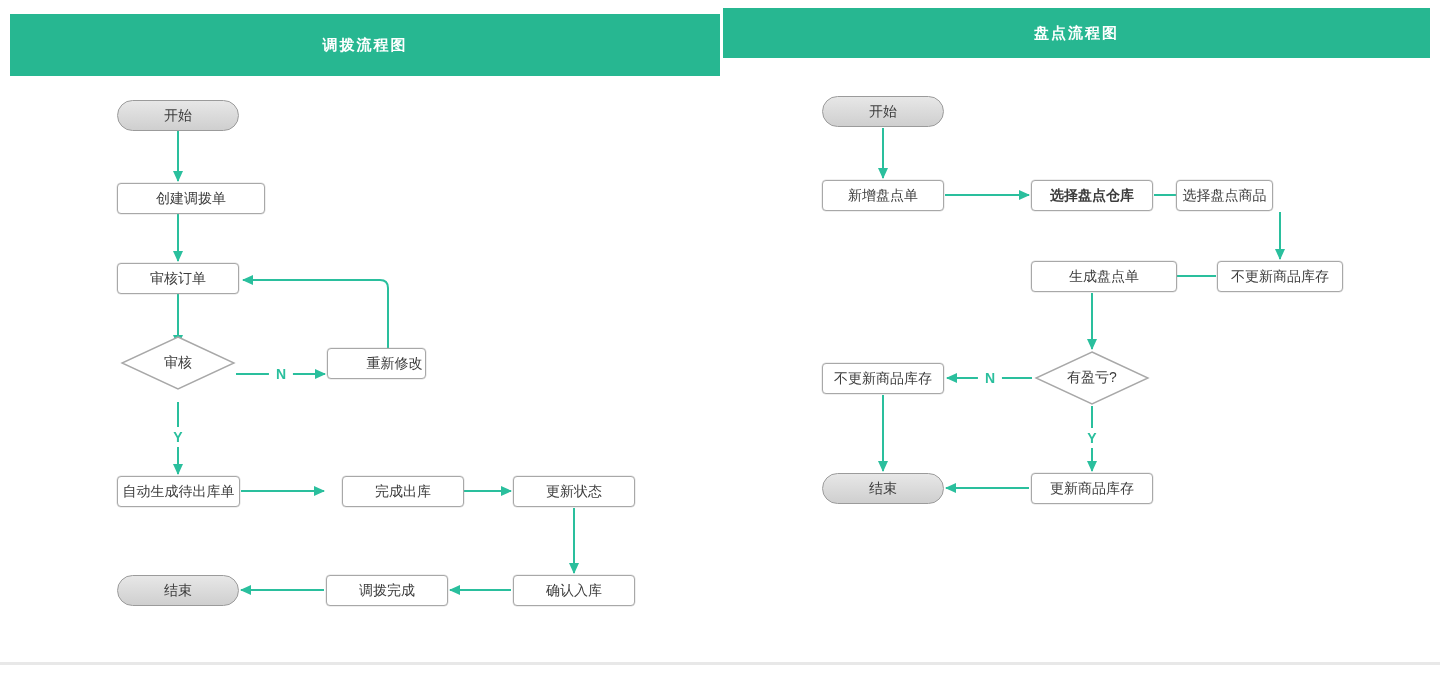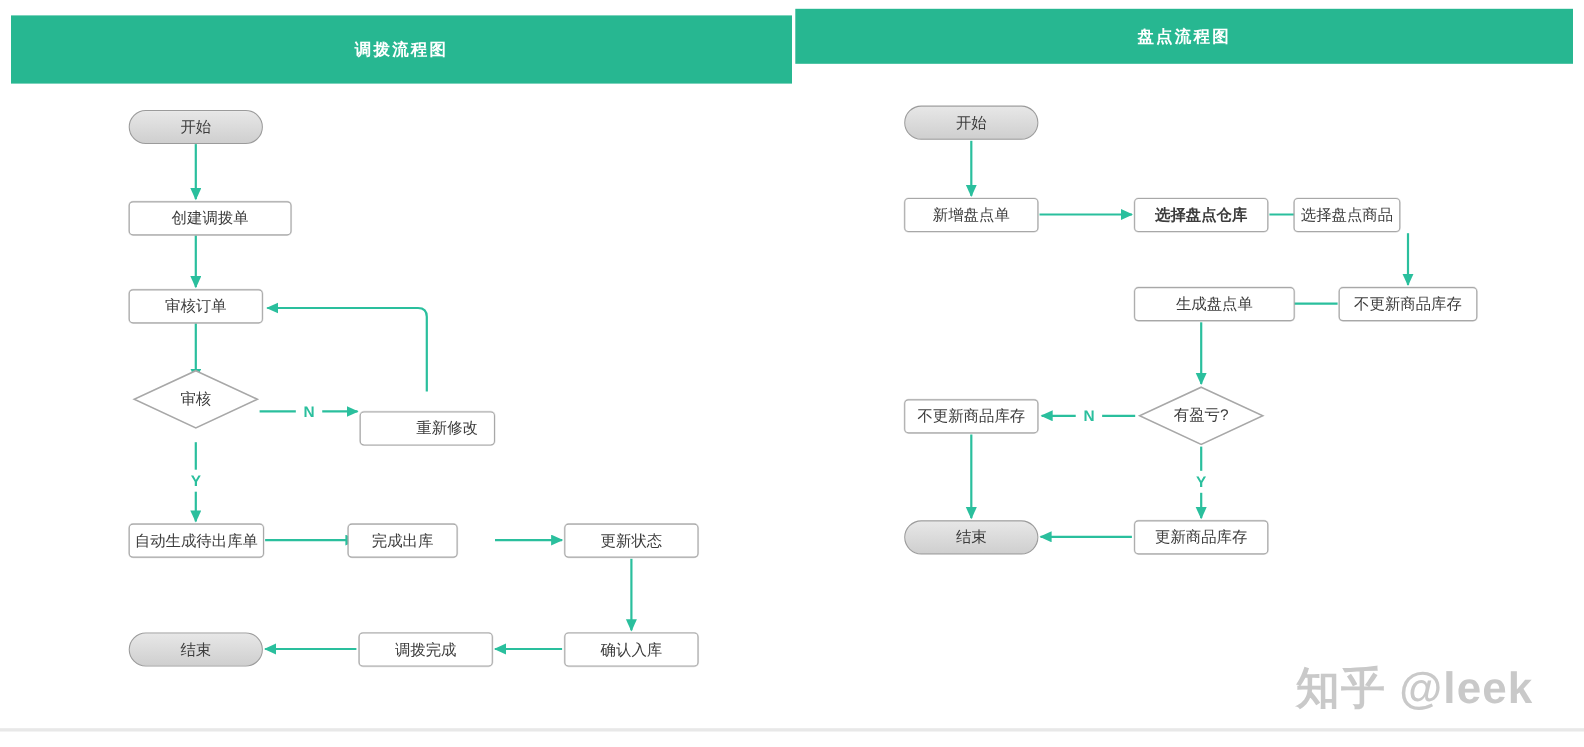--- a/index.html
+++ b/index.html
@@ -90,23 +90,23 @@
 
   <div class="node pill" style="left:117px;top:100px;width:122px;">开始</div>
   <div class="node box" style="left:117px;top:183px;width:148px;">创建调拨单</div>
   <div class="node box" style="left:117px;top:263px;width:122px;">审核订单</div>
   <div class="node diamond" style="left:120px;top:336px;width:116px;height:54px;">
     <svg viewBox="0 0 116 54" preserveAspectRatio="none">
       <polygon points="58,1 114,27 58,53 2,27"></polygon>
     </svg>
     <span class="dlabel">审核</span>
   </div>
-  <div class="node box" style="left:327px;top:374px;width:123px;padding-left:36px;">重新修改</div>
+  <div class="node box" style="left:327px;top:348px;width:99px;padding-left:36px;">重新修改</div>
   <div class="node box" style="left:117px;top:476px;width:123px;">自动生成待出库单</div>
-  <div class="node box" style="left:316px;top:476px;width:100px;">完成出库</div>
+  <div class="node box" style="left:342px;top:476px;width:122px;">完成出库</div>
   <div class="node box" style="left:513px;top:476px;width:122px;">更新状态</div>
   <div class="node box" style="left:513px;top:575px;width:122px;">确认入库</div>
   <div class="node box" style="left:326px;top:575px;width:122px;">调拨完成</div>
   <div class="node pill" style="left:117px;top:575px;width:122px;">结束</div>
 
   <span class="edge-label" style="left:281px;top:374px;">N</span>
   <span class="edge-label" style="left:178px;top:437px;">Y</span>
 
   <div class="node pill" style="left:822px;top:96px;width:122px;">开始</div>
   <div class="node box" style="left:822px;top:180px;width:122px;">新增盘点单</div>
@@ -120,16 +120,15 @@
     </svg>
     <span class="dlabel">有盈亏?</span>
   </div>
   <div class="node box" style="left:822px;top:363px;width:122px;">不更新商品库存</div>
   <div class="node box" style="left:1031px;top:473px;width:122px;">更新商品库存</div>
   <div class="node pill" style="left:822px;top:473px;width:122px;">结束</div>
 
   <span class="edge-label" style="left:990px;top:378px;">N</span>
   <span class="edge-label" style="left:1092px;top:438px;">Y</span>
 
-  <div class="watermark" style="left:1178px;top:598px;">知乎 @leek</div>
   <div class="divider" style="top:662px;"></div>
 
 </div>
 
 </body></html>

